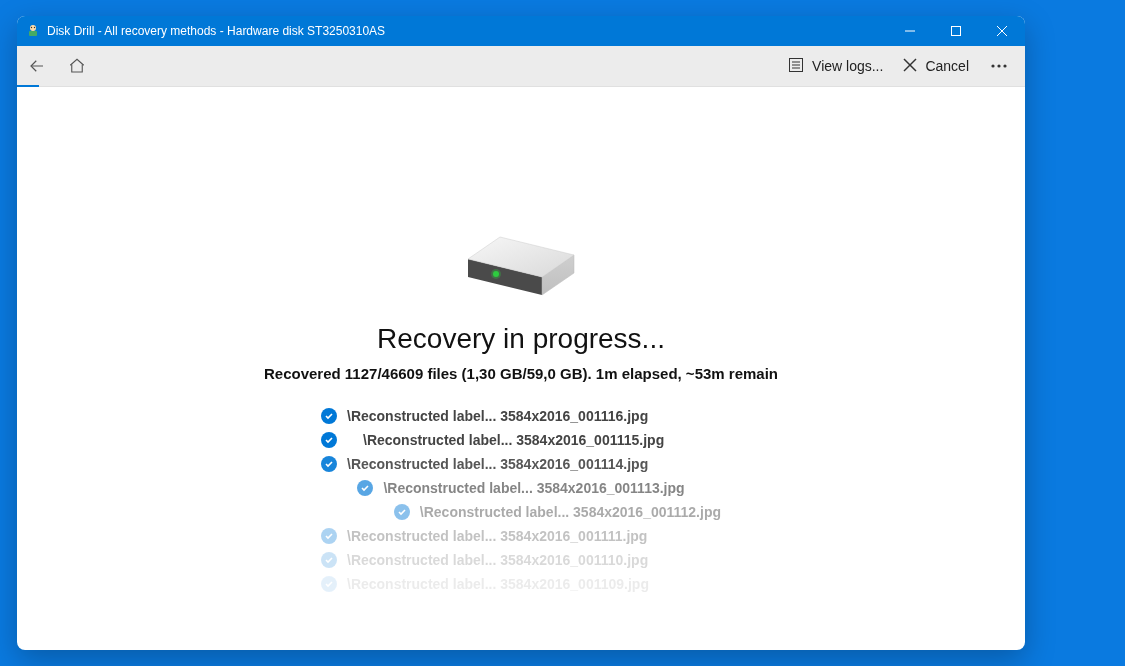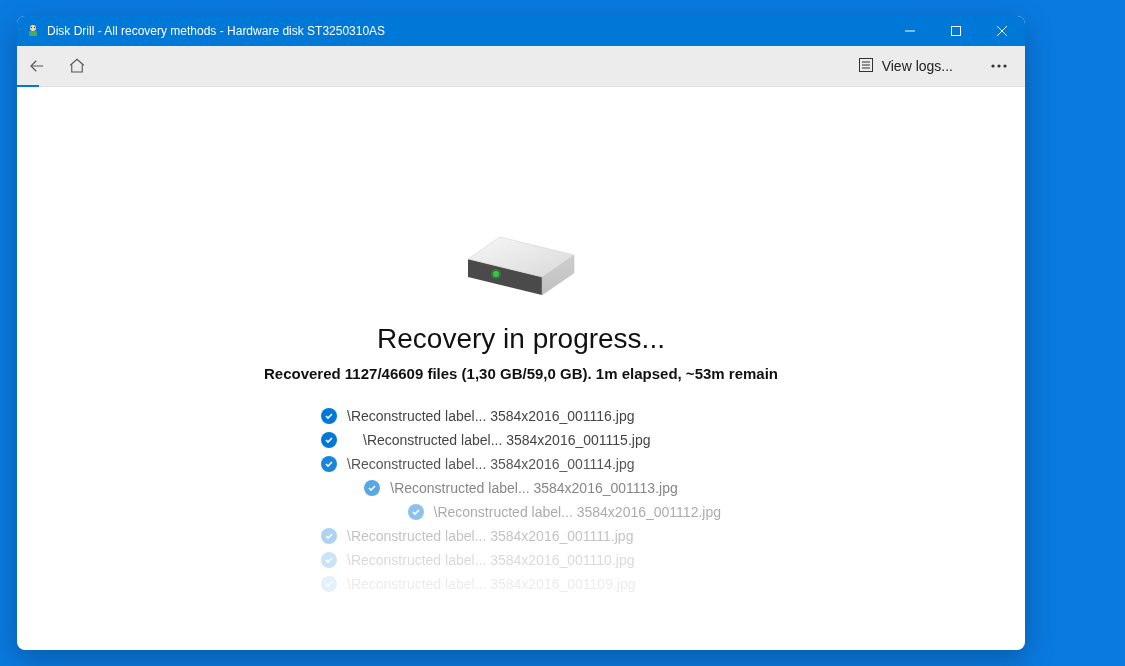--- a/index.html
+++ b/index.html
@@ -87,21 +87,20 @@
     width: 22px;
     height: 2px;
     background: #0078d7;
   }
   .toolbar .spacer { flex: 1; }
   .toolbar .right-group {
     display: flex;
     align-items: flex-end;
     height: 100%;
     padding-right: 6px;
-    gap: 16px;
   }
   .toolbar .tool-action {
     display: flex;
     align-items: center;
     height: 100%;
     padding: 0 10px;
     font-size: 14px;
     color: #222;
     gap: 8px;
   }
@@ -156,20 +155,21 @@
     display: flex;
     align-items: center;
     justify-content: center;
     margin-right: 10px;
     flex-shrink: 0;
   }
   .file-row .check svg { display:block; }
   .file-row .file-text {
     white-space: nowrap;
     overflow: hidden;
+    font-weight: bold;
   }
   .fade-1 { opacity: 1; }
   .fade-2 { opacity: 1; gap: 16px; }
   .fade-3 { opacity: 0.9; }
   .fade-4 { opacity: 0.65; justify-content: center; }
   .fade-5 { opacity: 0.45; justify-content: flex-end; }
   .fade-6 { opacity: 0.32; }
   .fade-7 { opacity: 0.20; }
   .fade-8 { opacity: 0.10; }
 </style>
@@ -227,20 +227,29 @@
       <div class="tool-action">
         <span>
           <svg width="16" height="16" viewBox="0 0 16 16" fill="none" stroke="#333" stroke-width="1">
             <rect x="1.5" y="1.5" width="13" height="13"></rect>
             <line x1="4" y1="5" x2="12" y2="5"></line>
             <line x1="4" y1="8" x2="12" y2="8"></line>
             <line x1="4" y1="11" x2="12" y2="11"></line>
           </svg>
         </span>
         <span>View logs...</span>
+      </div>
+      <div class="tool-action">
+        <span>
+          <svg width="14" height="14" viewBox="0 0 14 14" stroke="#333" stroke-width="1.5">
+            <line x1="1" y1="1" x2="13" y2="13"></line>
+            <line x1="13" y1="1" x2="1" y2="13"></line>
+          </svg>
+        </span>
+        <span>Cancel</span>
       </div>
       <div class="tbtn" style="width:40px;">
         <svg width="18" height="4" viewBox="0 0 18 4">
           <circle cx="3" cy="2" r="1.6" fill="#333"></circle>
           <circle cx="9" cy="2" r="1.6" fill="#333"></circle>
           <circle cx="15" cy="2" r="1.6" fill="#333"></circle>
         </svg>
       </div>
     </div>
   </div>

